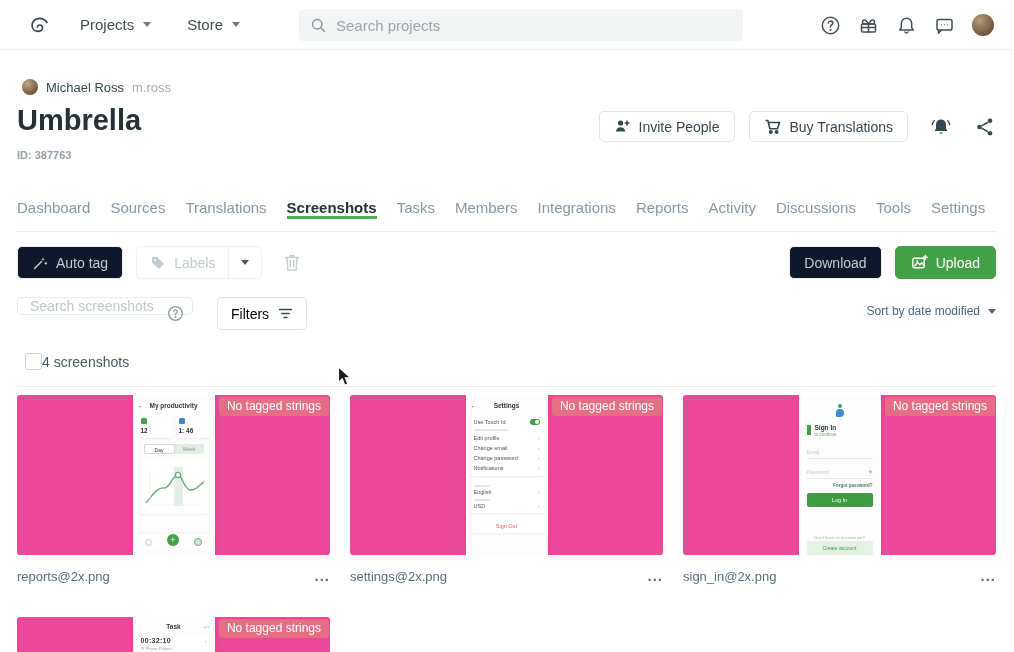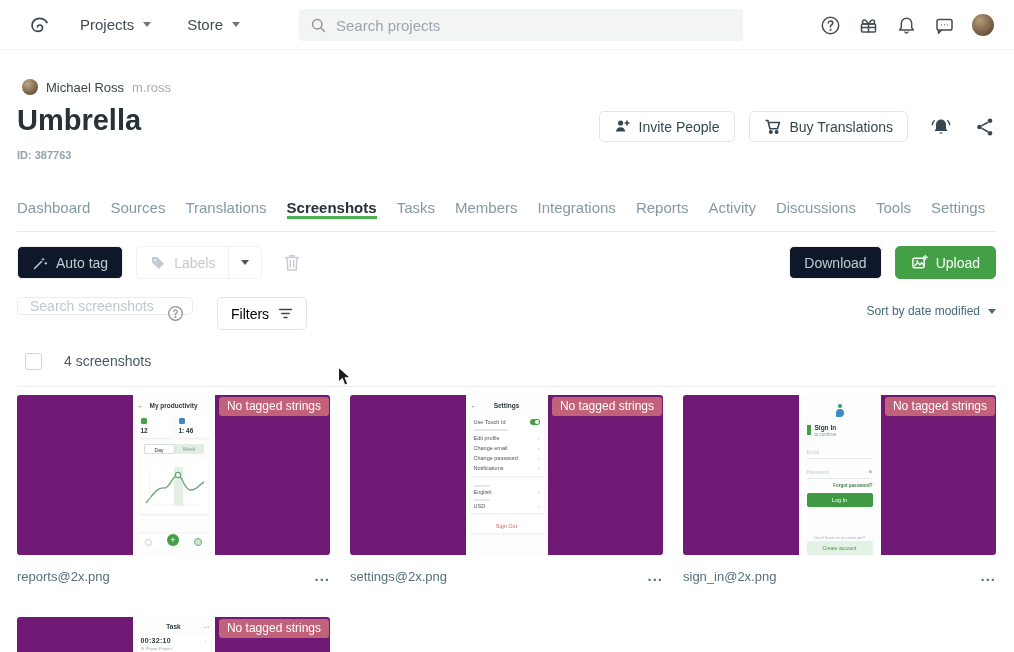--- a/index.html
+++ b/index.html
@@ -71,32 +71,32 @@
   .search-shots input::placeholder { color:#bfc8ce; }
   .search-shots .q { position:absolute; right:9px; top:8px; width:17px; height:17px; color:#8b979e; }
   .btn-filters { position:absolute; left:200px; top:0; display:flex; align-items:center; gap:9px; height:33px;
                  padding:0 13px; background:#fff; border:1px solid #e2e5e7; border-radius:5px; font-size:14px;
                  color:#000000; cursor:pointer; }
   .sort { position:absolute; right:0; top:7px; display:flex; align-items:center; gap:8px; font-size:12px;
           color:#44697c; cursor:pointer; }
   .sort .caret { border-top-color:#44697c; }
 
   
-  .select-row { position:absolute; left:25px; top:353px; display:flex; gap:22px; }
+  .select-row { position:absolute; left:25px; top:353px; display:flex; align-items:center; gap:0; }
   .checkbox { width:17px; height:17px; border:1px solid #ccd4d9; border-radius:3px; background:#fff; cursor:pointer; }
   .select-label { font-size:14px; color:#455a64; }
   .divider2 { position:absolute; left:17px; right:18px; top:386px; height:1px; background:#ededee; }
 
   
   .card { position:absolute; width:313px; }
   .card.c0 { left:17px;  top:395px; }
   .card.c1 { left:350px; top:395px; }
   .card.c2 { left:683px; top:395px; }
   .card.c3 { left:17px;  top:617px; }
-  .thumb { position:relative; height:160px; background:#701a75; border-radius:3px; overflow:hidden; cursor:pointer; }
+  .thumb { position:relative; height:160px; background:#ec4899; border-radius:3px; overflow:hidden; cursor:pointer; }
   .badge { position:absolute; top:2px; right:1px; background:rgba(226,125,125,0.72); color:#fff;
            font-size:12px; padding:2px 8px 3px; border-radius:3px; z-index:3; }
   .phone { position:absolute; top:0; bottom:0; left:50%; margin-left:-41px; width:82px; background:#fdfdfd;
            box-shadow:0 0 6px rgba(0,0,0,0.07); }
   .card-footer { display:flex; justify-content:space-between; align-items:center; margin-top:12px;
                  font-size:13px; color:#56707d; height:18px; }
   .menu-dots { color:#5d727d; font-size:15px; font-weight:bold; letter-spacing:1px; cursor:pointer; line-height:10px; }
 
   
   .m-head { position:relative; margin-top:7px; text-align:center; font-size:6.5px; font-weight:bold; color:#2e3a40; }

